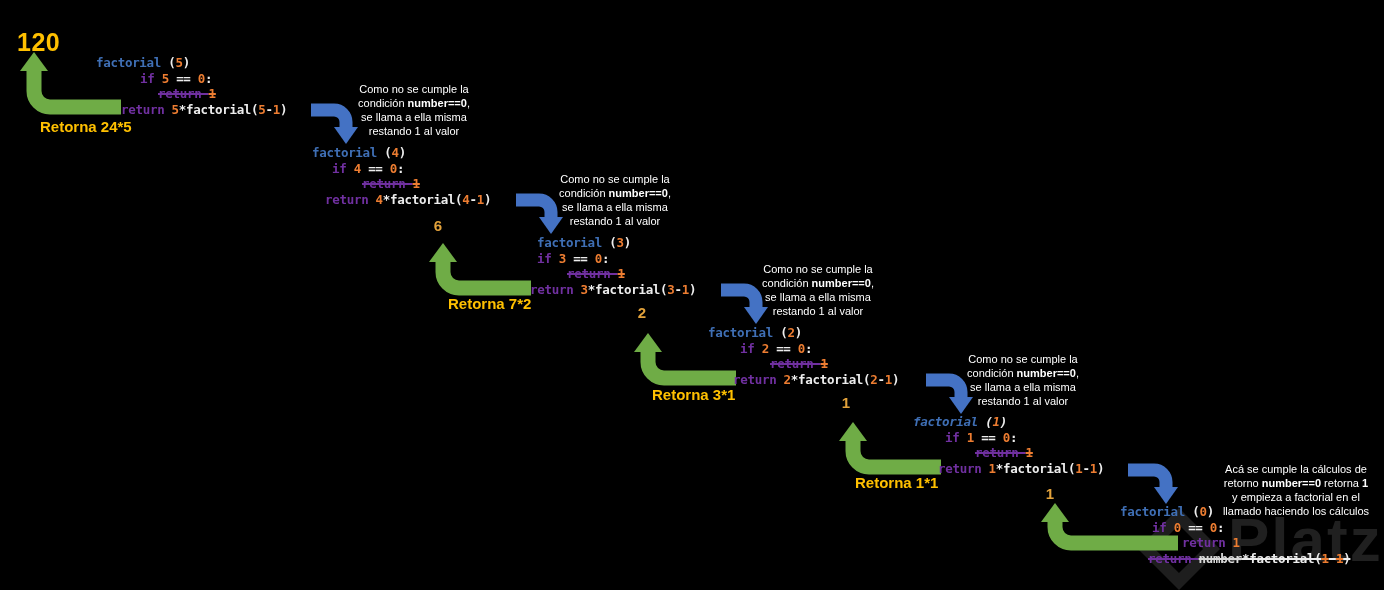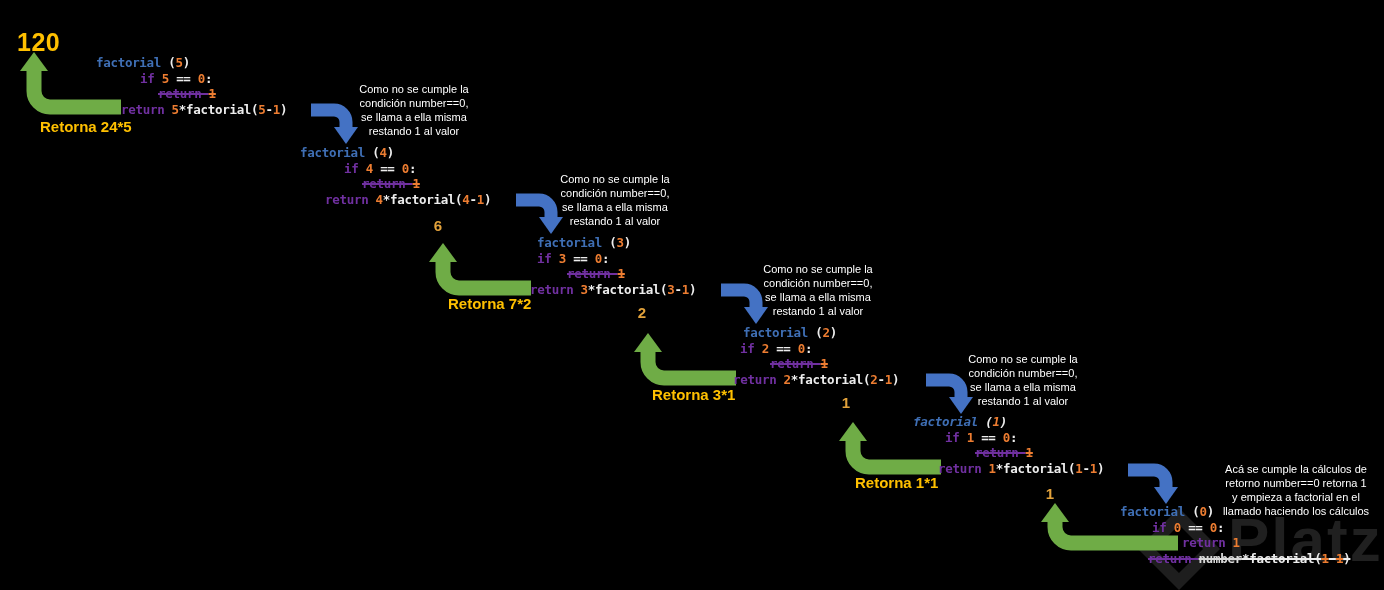--- a/index.html
+++ b/index.html
@@ -20,21 +20,21 @@
     position:absolute;transform:translateX(-50%);
     font-size:15px;font-weight:bold;
   }
   .retorna-label{
     position:absolute;font-size:15px;font-weight:bold;white-space:pre;
   }
   .annotation{
     position:absolute;color:#fff;font-size:11px;line-height:14px;
     text-align:center;white-space:pre;
   }
-  .annotation b{font-weight:normal;}
+  .annotation b{font-weight:bold;}
   #arrows{position:absolute;left:0;top:0;z-index:2;}
   .layer{position:absolute;left:0;top:0;z-index:3;}
   #watermark{position:absolute;z-index:1;}
   #wm-diamond{
     position:absolute;left:1150px;top:520px;width:34px;height:34px;
     border:12px solid #1e1e1e;transform:rotate(45deg);
   }
   #wm-text{
     position:absolute;left:1228px;top:504px;color:#202020;
     font-size:62px;font-weight:600;letter-spacing:2px;
@@ -71,29 +71,29 @@
       <polygon points="949,397 973,397 961,414" fill="#4472C4"></polygon>
       <path d="M 1128 470 H 1154 A 12 12 0 0 1 1166 482 V 487" fill="none" stroke="#4472C4" stroke-width="13"></path>
       <polygon points="1154,487 1178,487 1166,504" fill="#4472C4"></polygon>
     </svg>
 
   <div class="layer" id="code-layer">
       <div class="frame-line" style="left: 96px; top: 56px;"><span style="color: rgb(63, 111, 181);">factorial</span><span style="color: rgb(237, 237, 237);"> (</span><span style="color: rgb(237, 125, 49);">5</span><span style="color: rgb(237, 237, 237);">)</span></div>
       <div class="frame-line" style="left: 140px; top: 71.5px;"><span style="color: rgb(112, 48, 160);">if </span><span style="color: rgb(237, 125, 49);">5</span><span style="color: rgb(237, 237, 237);"> == </span><span style="color: rgb(237, 125, 49);">0</span><span style="color: rgb(237, 237, 237);">:</span></div>
       <div class="frame-line strike" style="left: 158px; top: 87px;"><span style="color: rgb(112, 48, 160);">return </span><span style="color: rgb(237, 125, 49);">1</span></div>
       <div class="frame-line" style="left: 121px; top: 103px;"><span style="color: rgb(112, 48, 160);">return </span><span style="color: rgb(237, 125, 49);">5</span><span style="color: rgb(237, 237, 237);">*factorial(</span><span style="color: rgb(237, 125, 49);">5</span><span style="color: rgb(237, 237, 237);">-</span><span style="color: rgb(237, 125, 49);">1</span><span style="color: rgb(237, 237, 237);">)</span></div>
-      <div class="frame-line" style="left: 300px; top: 146px;"><span style="color: rgb(63, 111, 181);">factorial</span><span style="color: rgb(237, 237, 237);"> (</span><span style="color: rgb(237, 125, 49);">4</span><span style="color: rgb(237, 237, 237);">)</span></div>
-      <div class="frame-line" style="left: 344px; top: 161.5px; text-decoration: underline;"><span style="color: rgb(112, 48, 160);">if </span><span style="color: rgb(237, 125, 49);">4</span><span style="color: rgb(237, 237, 237);"> == </span><span style="color: rgb(237, 125, 49);">0</span><span style="color: rgb(237, 237, 237);">:</span></div>
+      <div class="frame-line" style="left: 312px; top: 146px;"><span style="color: rgb(63, 111, 181);">factorial</span><span style="color: rgb(237, 237, 237);"> (</span><span style="color: rgb(237, 125, 49);">4</span><span style="color: rgb(237, 237, 237);">)</span></div>
+      <div class="frame-line" style="left: 332px; top: 161.5px; text-decoration: underline;"><span style="color: rgb(112, 48, 160);">if </span><span style="color: rgb(237, 125, 49);">4</span><span style="color: rgb(237, 237, 237);"> == </span><span style="color: rgb(237, 125, 49);">0</span><span style="color: rgb(237, 237, 237);">:</span></div>
       <div class="frame-line strike" style="left: 362px; top: 177px;"><span style="color: rgb(112, 48, 160);">return </span><span style="color: rgb(237, 125, 49);">1</span></div>
       <div class="frame-line" style="left: 325px; top: 193px;"><span style="color: rgb(112, 48, 160);">return </span><span style="color: rgb(237, 125, 49);">4</span><span style="color: rgb(237, 237, 237);">*factorial(</span><span style="color: rgb(237, 125, 49);">4</span><span style="color: rgb(237, 237, 237);">-</span><span style="color: rgb(237, 125, 49);">1</span><span style="color: rgb(237, 237, 237);">)</span></div>
       <div class="frame-line" style="left: 505px; top: 236px; margin-left: 32px;"><span style="color: rgb(63, 111, 181);">factorial</span><span style="color: rgb(237, 237, 237);"> (</span><span style="color: rgb(237, 125, 49);">3</span><span style="color: rgb(237, 237, 237);">)</span></div>
       <div class="frame-line" style="left: 537px; top: 251.5px;"><span style="color: rgb(112, 48, 160);">if </span><span style="color: rgb(237, 125, 49);">3</span><span style="color: rgb(237, 237, 237);"> == </span><span style="color: rgb(237, 125, 49);">0</span><span style="color: rgb(237, 237, 237);">:</span></div>
       <div class="frame-line strike" style="left: 567px; top: 267px;"><span style="color: rgb(112, 48, 160);">return </span><span style="color: rgb(237, 125, 49);">1</span></div>
       <div class="frame-line" style="left: 530px; top: 283px;"><span style="color: rgb(112, 48, 160);">return </span><span style="color: rgb(237, 125, 49);">3</span><span style="color: rgb(237, 237, 237);">*factorial(</span><span style="color: rgb(237, 125, 49);">3</span><span style="color: rgb(237, 237, 237);">-</span><span style="color: rgb(237, 125, 49);">1</span><span style="color: rgb(237, 237, 237);">)</span></div>
-      <div class="frame-line" style="left: 708px; top: 326px; margin-left: 35px;"><span style="color: rgb(63, 111, 181);">factorial</span><span style="color: rgb(237, 237, 237);"> (</span><span style="color: rgb(237, 125, 49);">2</span><span style="color: rgb(237, 237, 237);">)</span></div>
+      <div class="frame-line" style="left: 708px; top: 326px;"><span style="color: rgb(63, 111, 181);">factorial</span><span style="color: rgb(237, 237, 237);"> (</span><span style="color: rgb(237, 125, 49);">2</span><span style="color: rgb(237, 237, 237);">)</span></div>
       <div class="frame-line" style="left: 740px; top: 341.5px;"><span style="color: rgb(112, 48, 160);">if </span><span style="color: rgb(237, 125, 49);">2</span><span style="color: rgb(237, 237, 237);"> == </span><span style="color: rgb(237, 125, 49);">0</span><span style="color: rgb(237, 237, 237);">:</span></div>
       <div class="frame-line strike" style="left: 770px; top: 357px;"><span style="color: rgb(112, 48, 160);">return </span><span style="color: rgb(237, 125, 49);">1</span></div>
       <div class="frame-line" style="left: 733px; top: 373px;"><span style="color: rgb(112, 48, 160);">return </span><span style="color: rgb(237, 125, 49);">2</span><span style="color: rgb(237, 237, 237);">*factorial(</span><span style="color: rgb(237, 125, 49);">2</span><span style="color: rgb(237, 237, 237);">-</span><span style="color: rgb(237, 125, 49);">1</span><span style="color: rgb(237, 237, 237);">)</span></div>
       <div class="frame-line" style="left: 913px; top: 415px; font-style: italic;"><span style="color: rgb(63, 111, 181);">factorial</span><span style="color: rgb(237, 237, 237);"> (</span><span style="color: rgb(237, 125, 49);">1</span><span style="color: rgb(237, 237, 237);">)</span></div>
       <div class="frame-line" style="left: 945px; top: 430.5px;"><span style="color: rgb(112, 48, 160);">if </span><span style="color: rgb(237, 125, 49);">1</span><span style="color: rgb(237, 237, 237);"> == </span><span style="color: rgb(237, 125, 49);">0</span><span style="color: rgb(237, 237, 237);">:</span></div>
       <div class="frame-line strike" style="left: 975px; top: 446px;"><span style="color: rgb(112, 48, 160);">return </span><span style="color: rgb(237, 125, 49);">1</span></div>
       <div class="frame-line" style="left: 938px; top: 462px;"><span style="color: rgb(112, 48, 160);">return </span><span style="color: rgb(237, 125, 49);">1</span><span style="color: rgb(237, 237, 237);">*factorial(</span><span style="color: rgb(237, 125, 49);">1</span><span style="color: rgb(237, 237, 237);">-</span><span style="color: rgb(237, 125, 49);">1</span><span style="color: rgb(237, 237, 237);">)</span></div>
       <div class="frame-line" style="left: 1120px; top: 505px;"><span style="color: rgb(63, 111, 181);">factorial</span><span style="color: rgb(237, 237, 237);"> (</span><span style="color: rgb(237, 125, 49);">0</span><span style="color: rgb(237, 237, 237);">)</span></div>
       <div class="frame-line" style="left: 1152px; top: 520.5px;"><span style="color: rgb(112, 48, 160);">if </span><span style="color: rgb(237, 125, 49);">0</span><span style="color: rgb(237, 237, 237);"> == </span><span style="color: rgb(237, 125, 49);">0</span><span style="color: rgb(237, 237, 237);">:</span></div>
       <div class="frame-line" style="left: 1182px; top: 536px;"><span style="color: rgb(112, 48, 160);">return </span><span style="color: rgb(237, 125, 49);">1</span></div>

